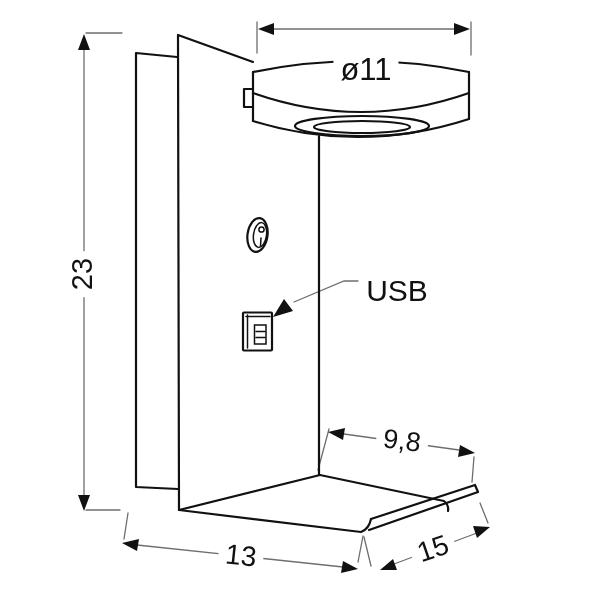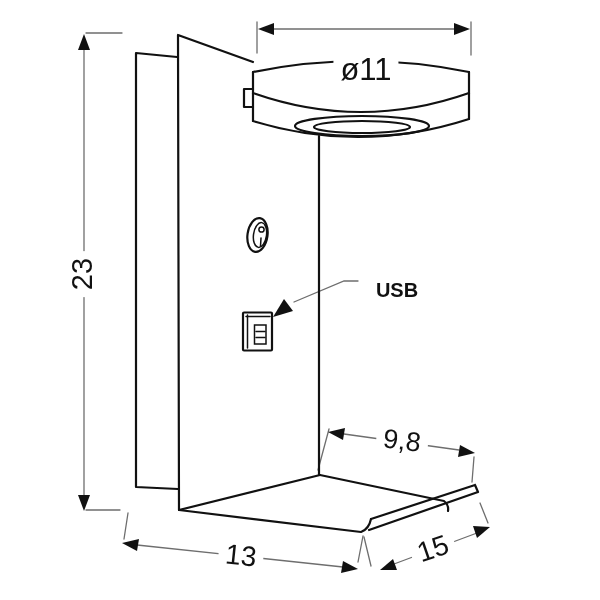--- a/index.html
+++ b/index.html
@@ -29,21 +29,21 @@
   }
   .dim-label{font-size:28px;padding:1px 7px;}
   .l-dia   {left:366px;top:29px; transform:translate(-50%,-50%);font-size:31px;margin-top:40px;}
   .l-height{left:82px; top:274px;transform:translate(-50%,-50%) rotate(-90deg);font-size:29px;}
   .l-shelf {left:402px;top:441px;transform:translate(-50%,-50%) rotate(7deg);font-size:27px;}
   .l-depth {left:241px;top:556px;transform:translate(-50%,-50%) rotate(6deg);}
   .l-width {left:433px;top:549px;transform:translate(-50%,-50%) rotate(-19deeg);}
   .l-width {left:433px;top:549px;transform:translate(-50%,-50%) rotate(-19deg);}
   .l-usb{
     left:397px;top:290px;transform:translate(-50%,-50%);
-    font-size:20px;line-height:25px;text-align:left;background:transparent;font-weight:bold;
+    font-size:30px;line-height:25px;text-align:left;background:transparent;
   }
   .l-usb span{display:block;}
 </style>
 </head>
 <body>
 
 <div class="canvas">
 
   <svg width="600" height="600" viewBox="0 0 600 600">
 

